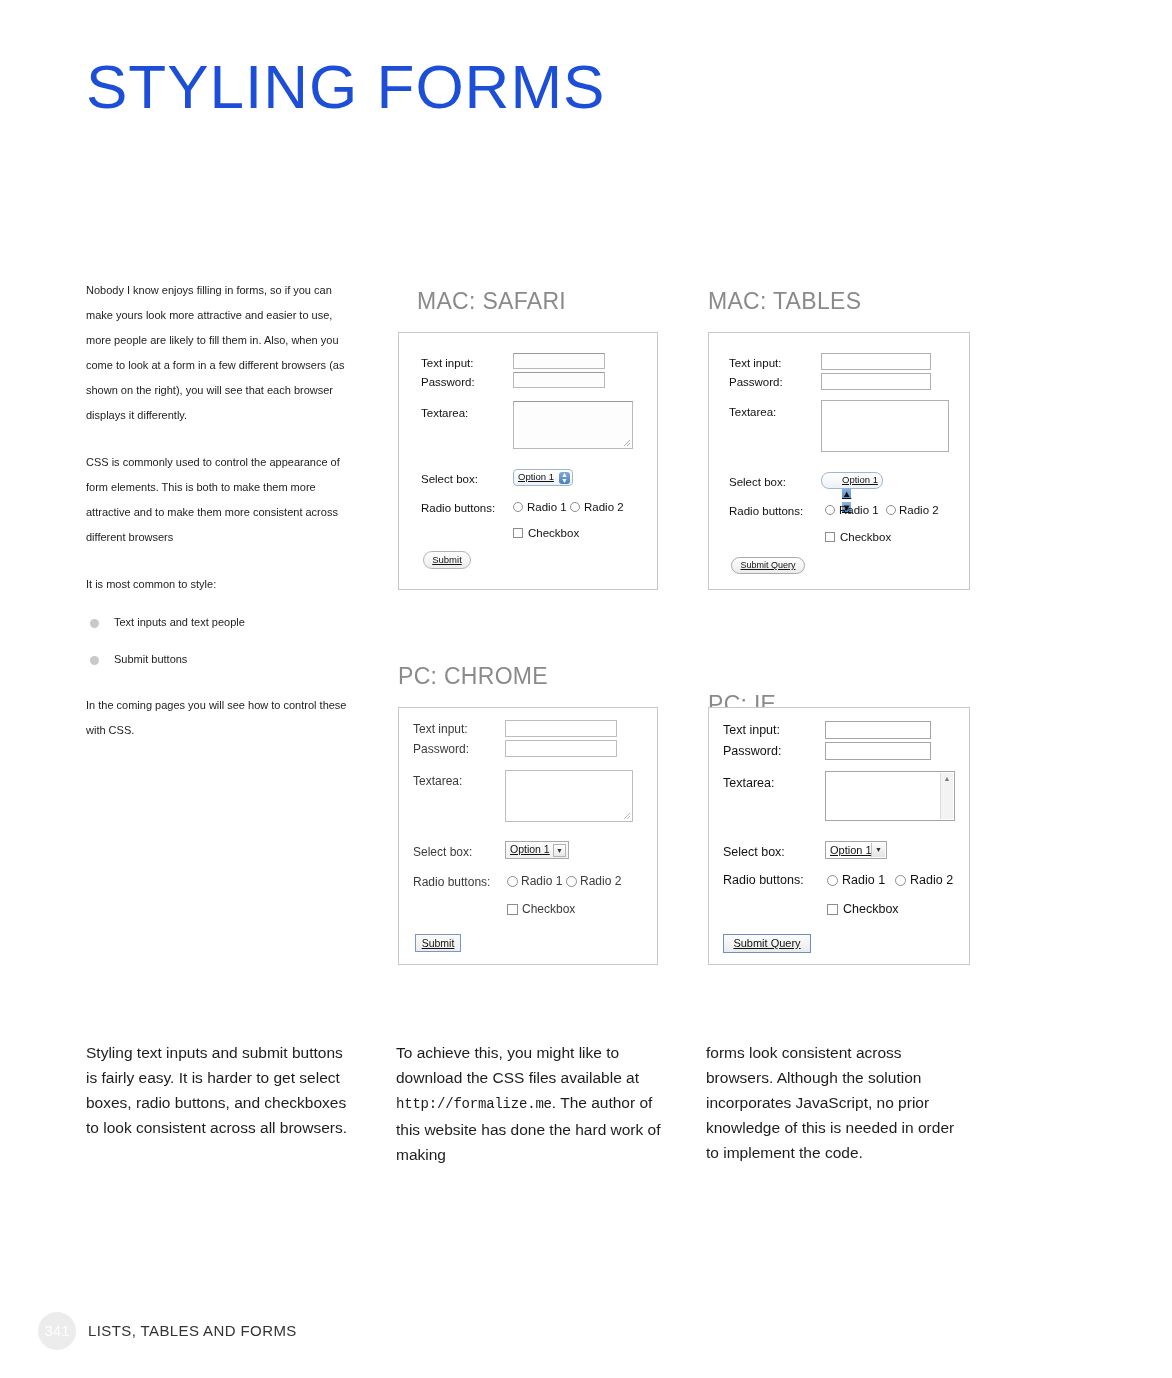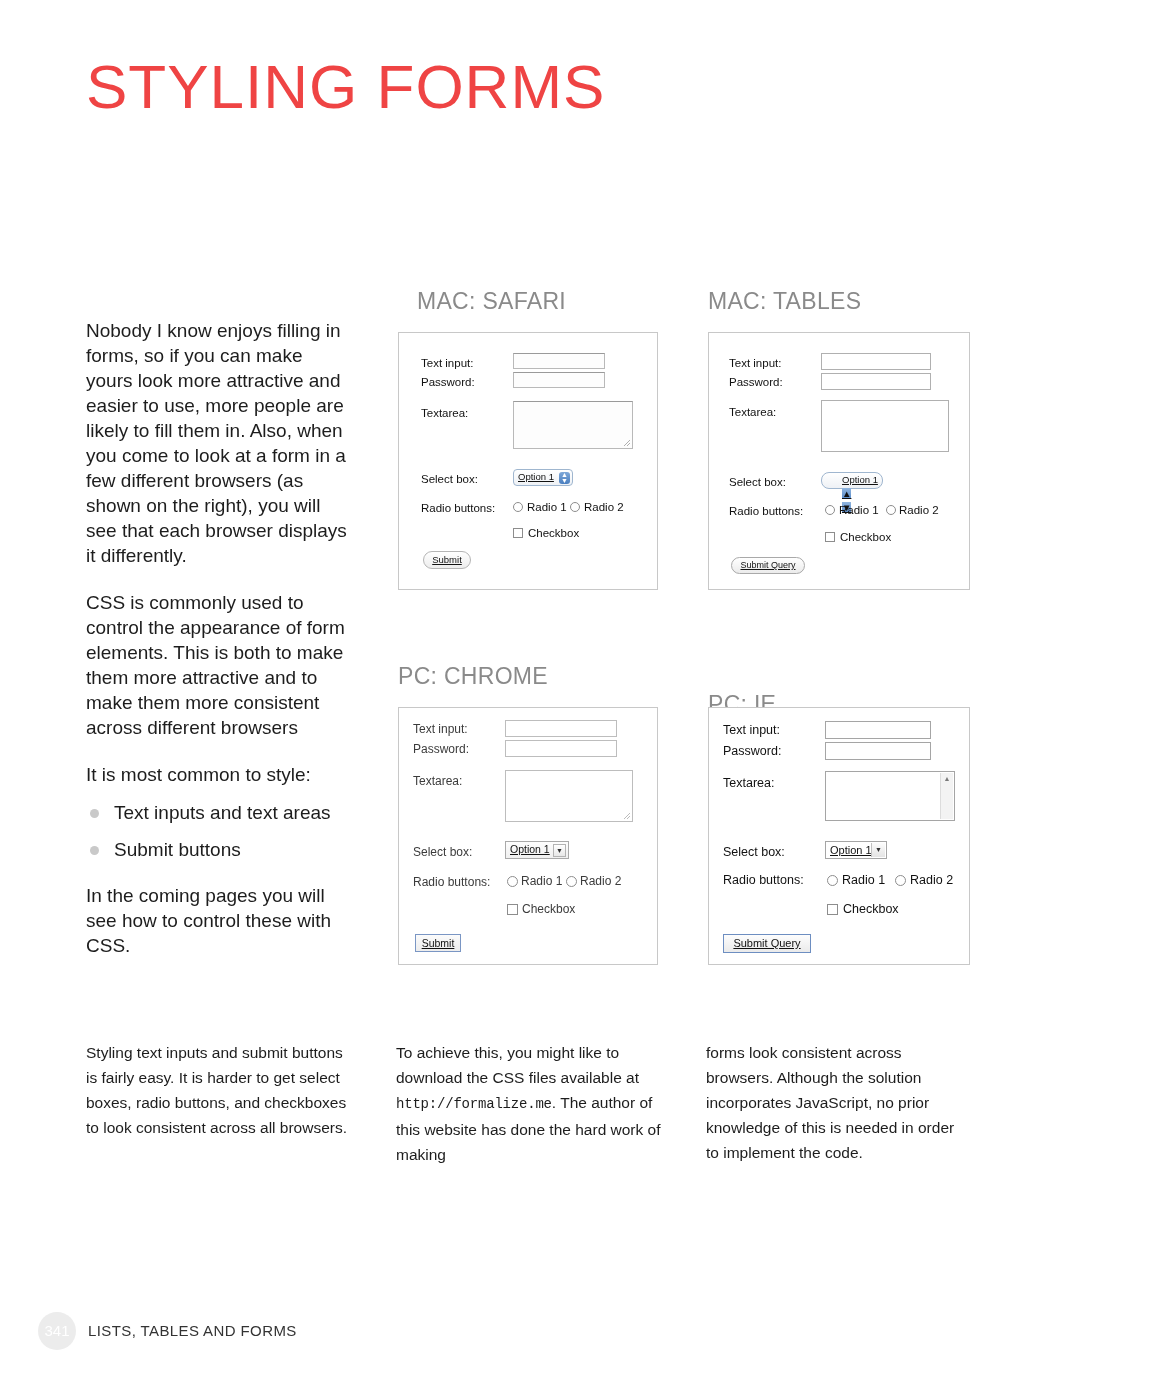--- a/index.html
+++ b/index.html
@@ -14,35 +14,34 @@
     overflow: hidden;
   }
 
   
   .page-title {
     position: absolute;
     left: 86px;
     top: 56px;
     font-size: 62px;
     letter-spacing: 1px;
-    color: #ef4444;
+    color: #1d4ed8;
     font-weight: 400;
     line-height: 1;
   }
 
   
   .left-col {
     position: absolute;
     left: 86px;
     top: 278px;
     width: 262px;
-    font-size: 19px;
+    font-size: 11px;
     line-height: 25px;
     color: #1d1d1d;
-    margin-top: 40px;
   }
   .left-col p { margin: 0 0 22px 0; }
   .left-col p.tight { margin-bottom: 14px; }
   .bullets { margin: 0 0 22px 0; padding: 0; list-style: none; }
   .bullets li {
     position: relative;
     padding-left: 28px;
     margin-bottom: 14px;
     line-height: 23px;
   }
@@ -223,21 +222,21 @@
 </head>
 <body>
 
 <div class="page-title">STYLING FORMS</div>
 
 <div class="left-col">
   <p>Nobody I know enjoys filling in forms, so if you can make yours look more attractive and easier to use, more people are likely to fill them in. Also, when you come to look at a form in a few different browsers (as shown on the right), you will see that each browser displays it differently.</p>
   <p>CSS is commonly used to control the appearance of form elements. This is both to make them more attractive and to make them more consistent across different browsers</p>
   <p class="tight">It is most common to style:</p>
   <ul class="bullets">
-    <li><span class="dot"></span><span>Text inputs and text areas</span></li>
+    <li><span class="dot"></span><span>Text inputs and text people</span></li>
     <li><span class="dot"></span><span>Submit buttons</span></li>
   </ul>
   <p>In the coming pages you will see how to control these with CSS.</p>
 </div>
 
 <div class="panel-title" style="left:398px; top:288px;margin-left:19px;">MAC: SAFARI</div>
 <div class="panel-title" style="left:708px; top:288px;">MAC: TABLES</div>
 <div class="panel-title" style="left:398px; top:663px;">PC: CHROME</div>
 <div class="panel-title" style="left:708px; top:663px;margin-top:28px;">PC: IE</div>
 

